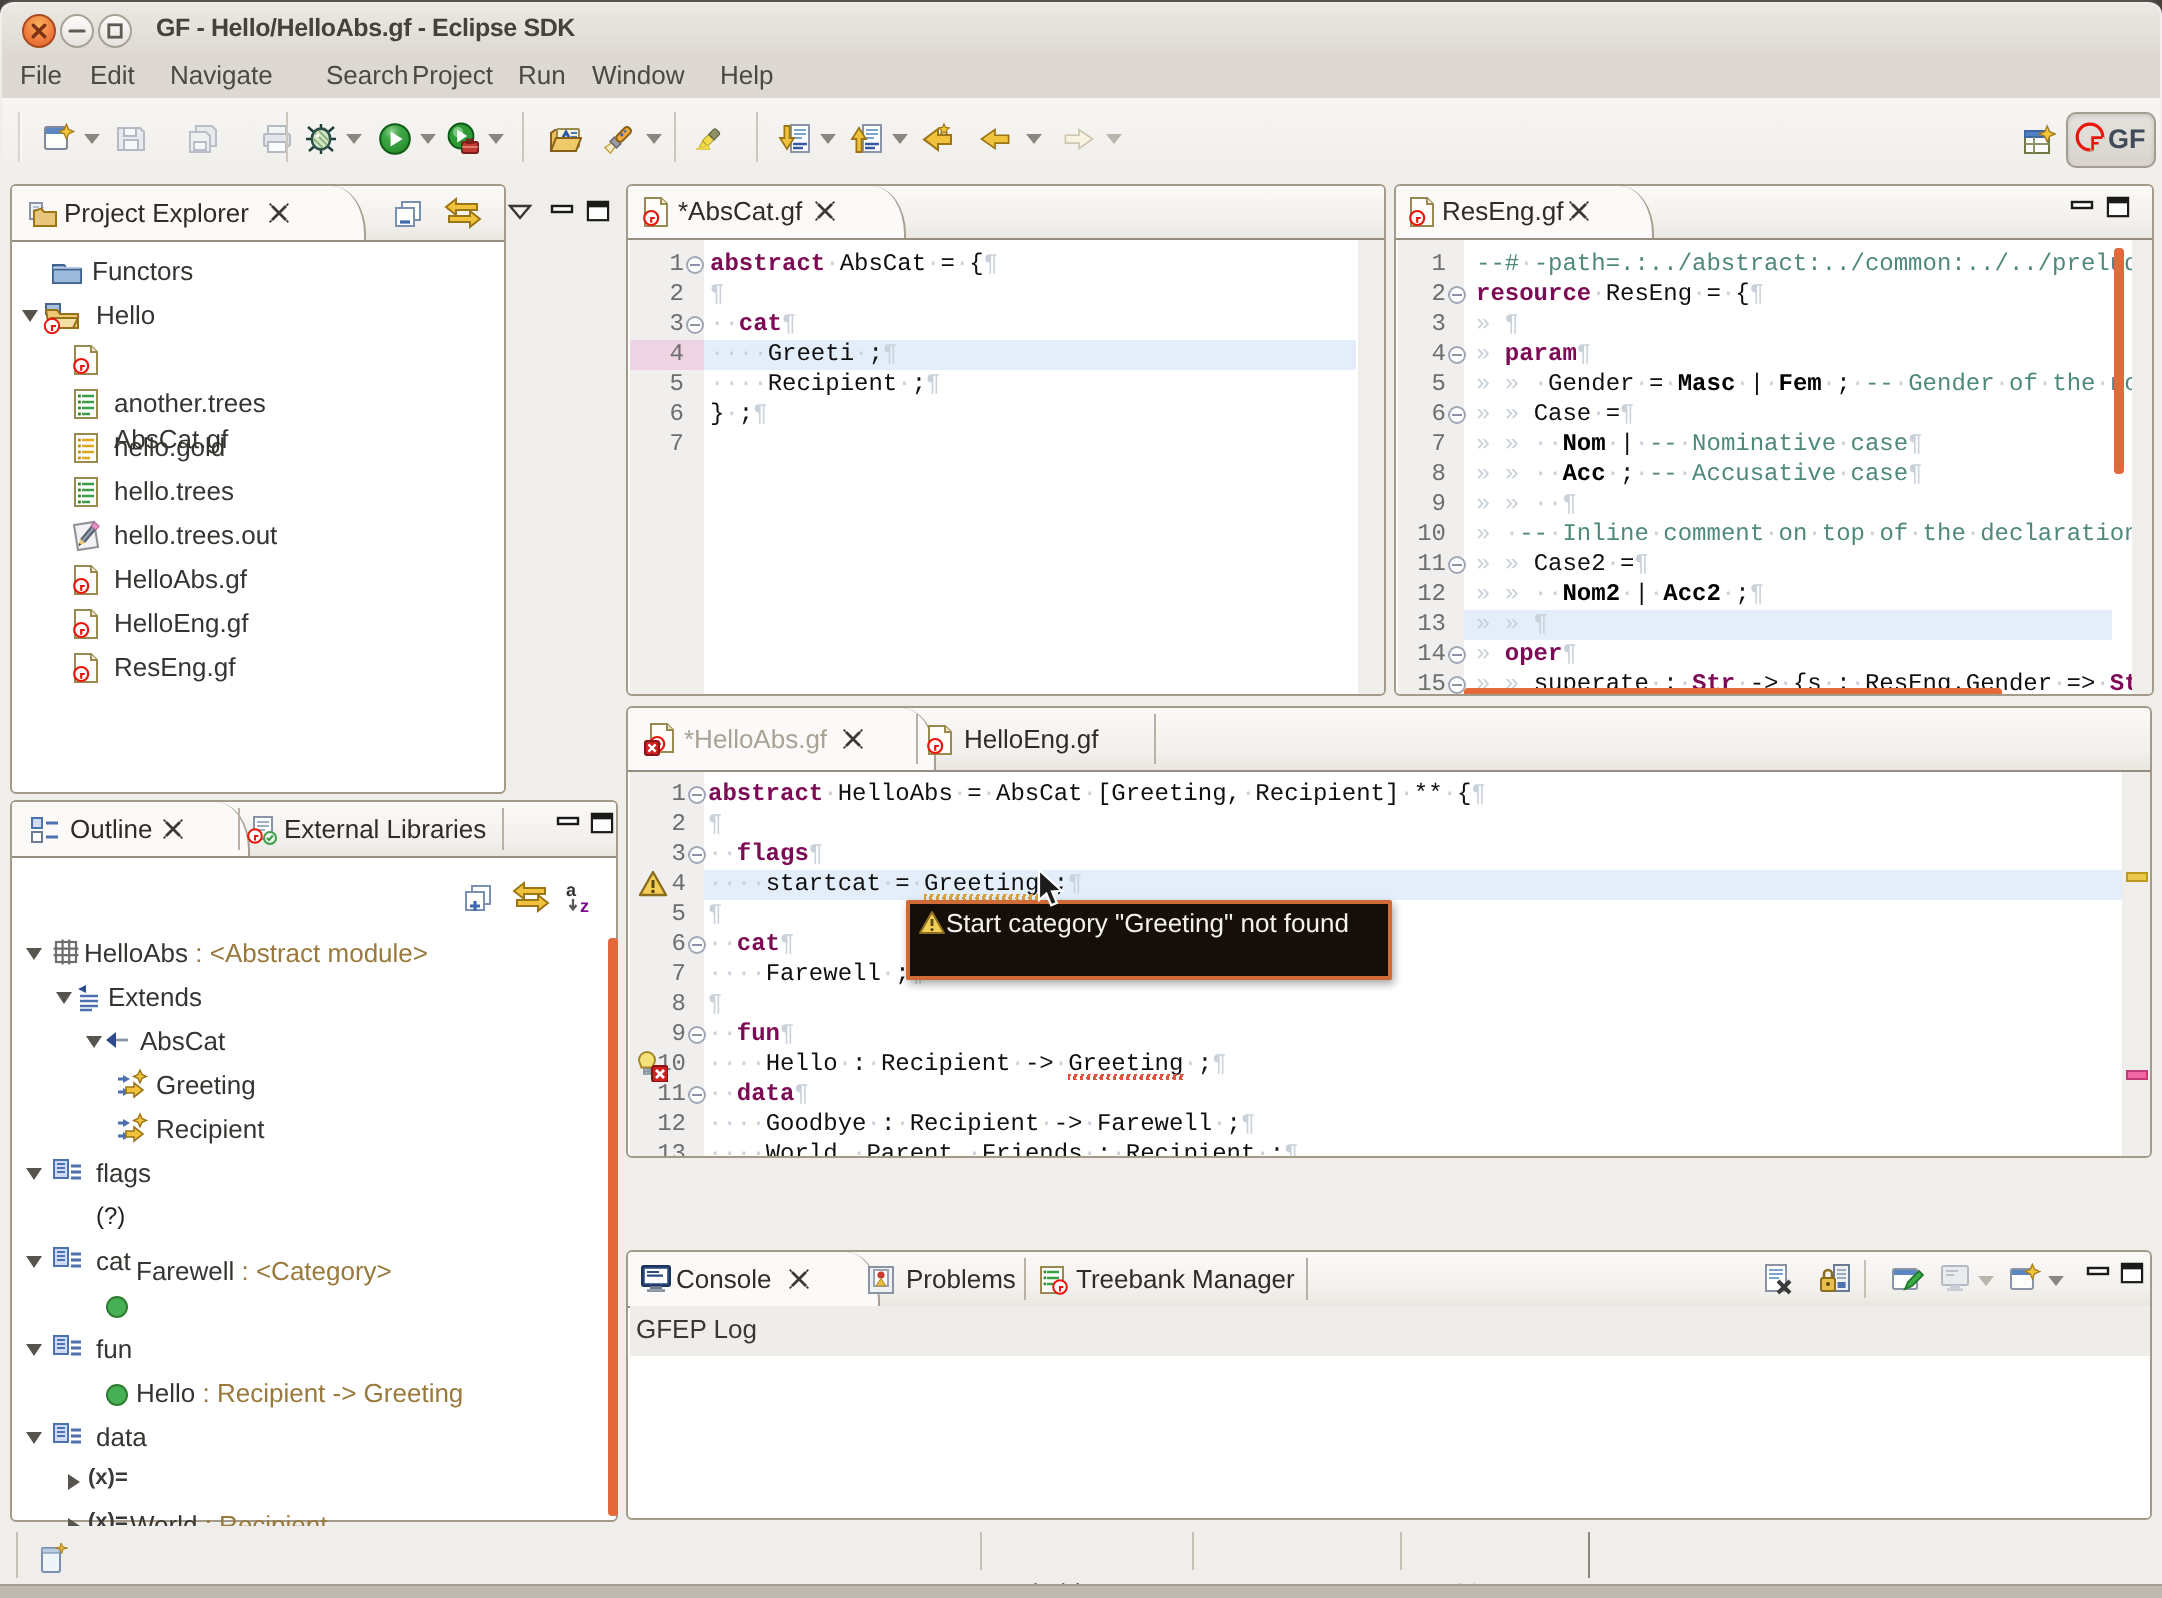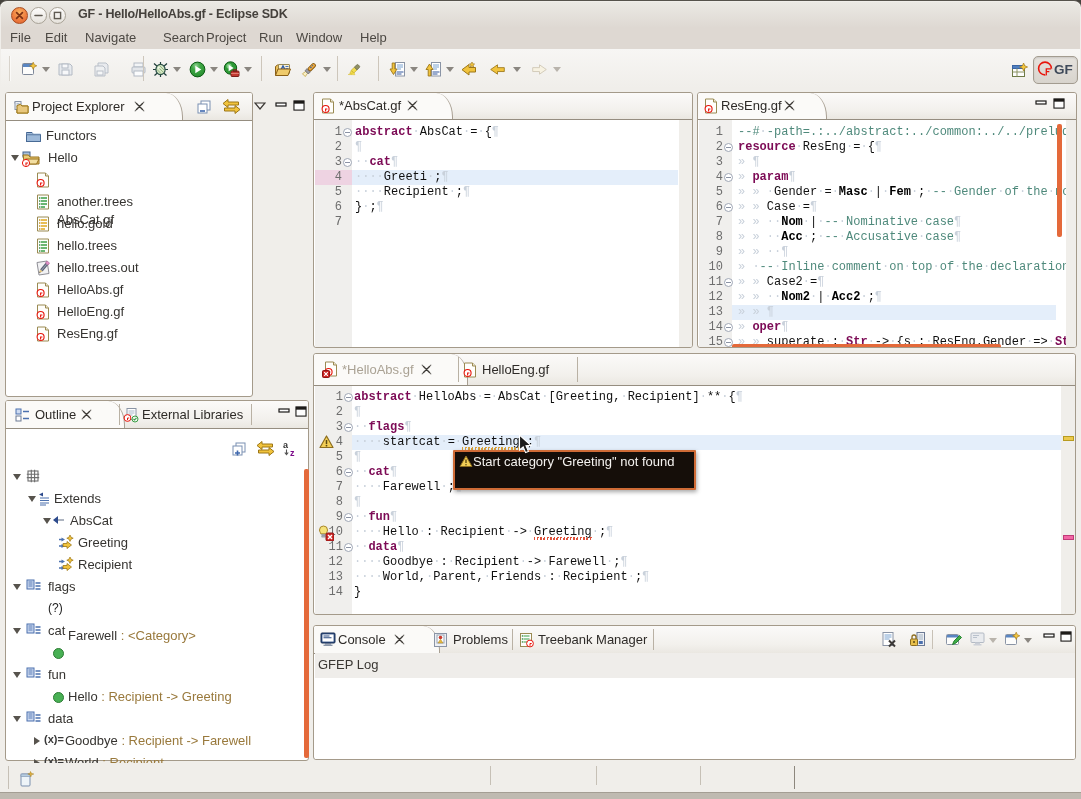--- a/index.html
+++ b/index.html
@@ -409,38 +409,38 @@
       <path d="M6 1.5 L6 4 L16.5 4 L16.5 7 L6 7 L6 9.5 L1 5.5 Z" fill="#f1c33c" stroke="#9c7616"></path>
       <path d="M13 7.5 L13 10 L2.5 10 L2.5 13 L13 13 L13 15.5 L18 11.5 Z" fill="#f1c33c" stroke="#9c7616"></path>
     </svg>
   <svg style="position:absolute;left:276px;top:39px;" width="17" height="17" viewBox="0 0 17 17">
       <text x="1" y="8" font-size="9" font-weight="bold" fill="#333">a</text>
       <text x="8" y="16" font-size="9" font-weight="bold" fill="#7c0a8a">z</text>
       <path d="M4.5 9.5 v5 M2.8 12.5 l1.7 2.2 1.7-2.2" fill="none" stroke="#555" stroke-width="1.1"></path>
     </svg>
 
   <div class="texp open" style="left:7px;top:73px;"></div>
+  <div class="trow" style="left:36px;top:65px;line-height:22px;">HelloAbs<span class="anno"> : &lt;Abstract module&gt;</span></div>
   <div class="texp open" style="left:22px;top:95px;"></div>
   <div class="trow" style="left:48px;top:87px;line-height:22px;">Extends</div>
   <div class="texp open" style="left:37px;top:117px;"></div>
   <div class="trow" style="left:64px;top:109px;line-height:22px;">AbsCat</div>
   <div class="trow" style="left:72px;top:131px;line-height:22px;">Greeting</div>
   <div class="trow" style="left:72px;top:153px;line-height:22px;">Recipient</div>
   <div class="texp open" style="left:7px;top:183px;"></div>
   <div class="trow" style="left:42px;top:175px;line-height:22px;">flags</div>
   <div class="texp open" style="left:7px;top:227px;"></div>
   <div class="trow" style="left:42px;top:219px;line-height:22px;">cat</div>
   <div class="trow" style="left:62px;top:224px;line-height:22px;">Farewell<span class="anno"> : &lt;Category&gt;</span></div>
   <div class="texp open" style="left:7px;top:271px;"></div>
   <div class="trow" style="left:42px;top:263px;line-height:22px;">fun</div>
   <div class="trow" style="left:62px;top:285px;line-height:22px;">Hello<span class="anno"> : Recipient -&gt; Greeting</span></div>
   <div class="texp open" style="left:7px;top:315px;"></div>
   <div class="trow" style="left:42px;top:307px;line-height:22px;">data</div>
   <div class="texp closed" style="left:28px;top:336px;"></div>
-  <div class="trow" style="left:59px;top:329px;line-height:22px;">Goodbye<span class="anno"> : Recipient -&gt; Farewell</span></div>
   <div class="texp closed" style="left:28px;top:358px;"></div>
   <div class="trow" style="left:59px;top:351px;line-height:22px;">World<span class="anno"> : Recipient</span></div>
 
   <svg style="position:absolute;left:20px;top:68px;" width="14" height="14" viewBox="0 0 14 14">
       <g stroke="#6e6e6e" stroke-width="1.1" fill="none">
         <rect x="2" y="2" width="10" height="10"></rect>
         <path d="M5.3 0.8 v12.4 M8.6 0.8 v12.4 M0.8 5.3 h12.4 M0.8 8.6 h12.4"></path>
       </g>
     </svg>
   <svg style="position:absolute;left:32px;top:91px;" width="13" height="14" viewBox="0 0 13 14">
@@ -595,21 +595,21 @@
 <span class="w">» ·</span><span class="c">--<span class="w">·</span>Inline<span class="w">·</span>comment<span class="w">·</span>on<span class="w">·</span>top<span class="w">·</span>of<span class="w">·</span>the<span class="w">·</span>declaration</span>
 <span class="w">» » </span>Case2<span class="w">·</span>=<span class="w">¶</span>
 <span class="w">» » ··</span><span class="b">Nom2</span><span class="w">·</span>|<span class="w">·</span><span class="b">Acc2</span><span class="w">·</span>;<span class="w">¶</span>
 <span class="w">» » ¶</span>
 <span class="w">» </span><span class="k">oper</span><span class="w">¶</span>
 <span class="w">» » </span>superate<span class="w">·</span>:<span class="w">·</span><span class="k">Str</span><span class="w">·</span>-&gt;<span class="w">·</span>{s<span class="w">·</span>:<span class="w">·</span>ResEng.Gender<span class="w">·</span>=&gt;<span class="w">·</span><span class="k">St</span></pre>
   <div style="position:absolute;left:368px;top:27px;width:11px;height:228px;background:#f0eeea;"></div>
   <div style="position:absolute;left:359px;top:31px;width:5px;height:113px;background:#e4693a;border-radius:2px;"></div>
   <div style="position:absolute;left:34px;top:251px;width:269px;height:4.5px;background:#e4693a;border-radius:2px;"></div>
 </div>
-<div id="edH" class="panel" style="left:313px;top:353px;width:763px;height:262px;overflow:hidden;">
+<div id="edH" class="panel" style="left:313px;top:353px;width:763px;height:226px;overflow:hidden;">
   <div class="phead" style="height:31px;"></div>
   <div class="stab" style="left:0;width:123px;height:31px;border-radius:2px 0 0 0;"></div>
   <div class="stab-curve" style="left:123px;height:31px;"></div>
   <svg style="position:absolute;left:8px;top:7px;" width="16" height="17" viewBox="0 0 16 17">
       <path d="M3.5 1 h8 l3 3 v11 h-11 z" fill="#fffefb" stroke="#9a8a52"></path>
       <path d="M11.5 1 v3 h3" fill="#efe8d2" stroke="#9a8a52"></path>
       <circle cx="6.6" cy="11" r="3.5" fill="#fff" stroke="#e8160c" stroke-width="1.1"></circle>
       <path d="M8.4 11 L6.6 11 L6.6 13.4" fill="none" stroke="#e8160c" stroke-width="1.1"></path>
       <rect x="0.5" y="9.5" width="7" height="7" rx="1" fill="#cc2222" stroke="#8e1414"></rect>
       <path d="M2.2 11.2 l3.6 3.6 M5.8 11.2 l-3.6 3.6" stroke="#fff" stroke-width="1.2"></path>

